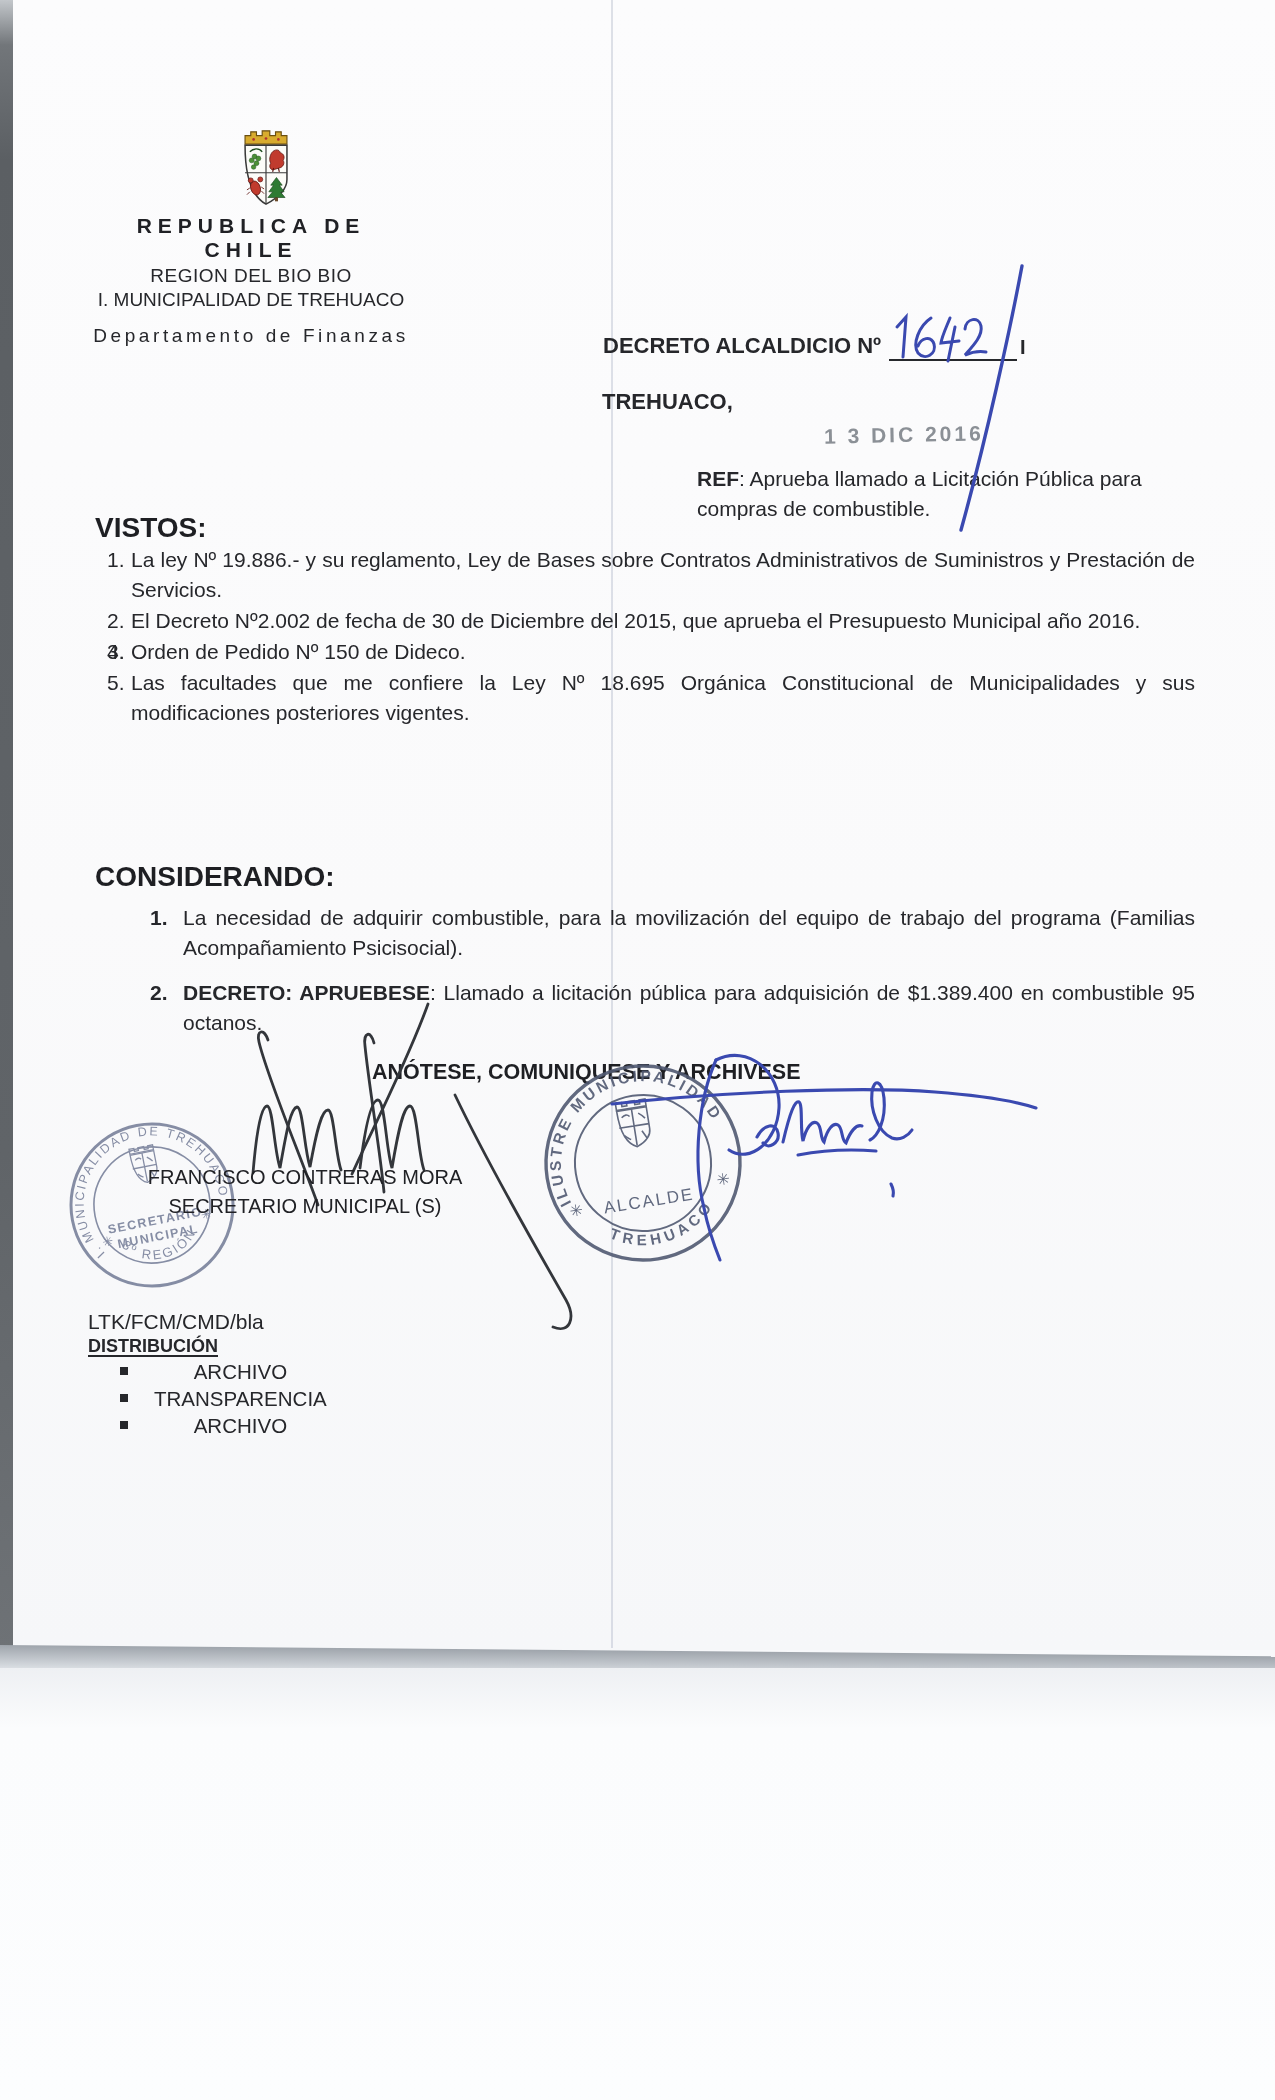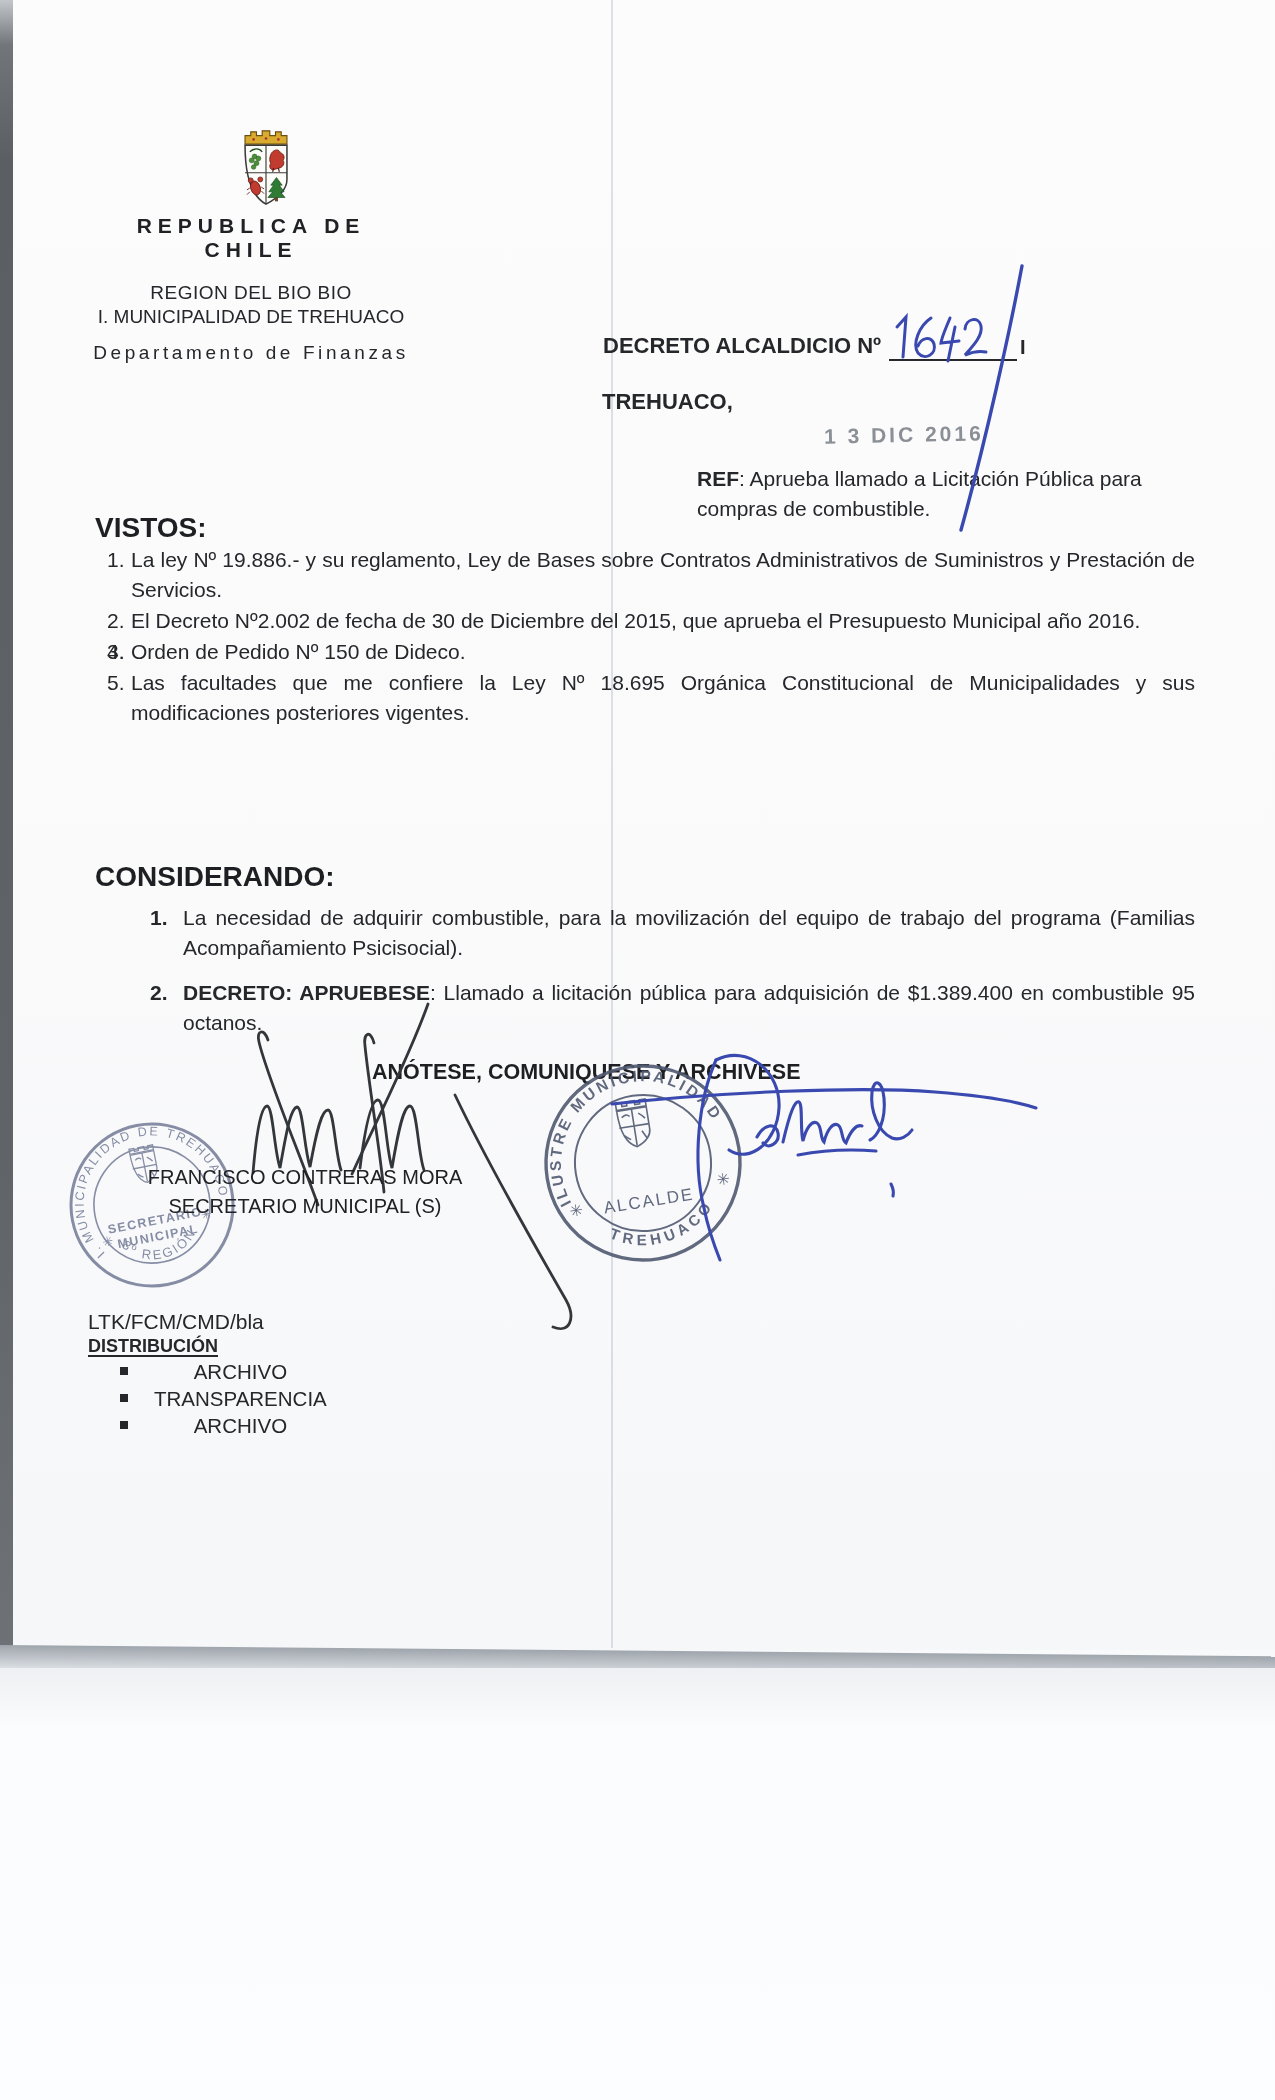--- a/index.html
+++ b/index.html
@@ -17,21 +17,21 @@
     background:linear-gradient(180deg,#eef0f3 0%,#fbfcfd 60px,#fcfdfe 100%);}
 
   .abs{position:absolute;}
   .b{font-weight:bold;}
   .doc-text{font-size:21px;line-height:30px;color:#26272b;}
 
   
   .letterhead{left:85px;top:128px;width:332px;text-align:center;}
   .crest{margin:0 auto 6px auto;display:block;margin-left:150px;}
   .lh1{font-size:21px;font-weight:bold;letter-spacing:6px;color:#202125;}
-  .lh2{font-size:19px;margin-top:20px;letter-spacing:0.5px;}
+  .lh2{font-size:19px;margin-top:3px;letter-spacing:0.5px;}
   .lh3{font-size:19px;margin-top:2px;}
   .lh4{font-size:19px;margin-top:14px;letter-spacing:3.6px;}
 
   
   .decree-title{left:603px;top:333px;font-size:22px;}
   .num-underline{left:889px;top:359px;width:128px;height:2.4px;background:#26282c;}
   .after-num{left:1020px;top:336px;font-size:20px;font-weight:bold;}
   .city-line{left:602px;top:389px;font-size:22px;}
   .date-stamp{left:824px;top:423px;font-size:21px;font-weight:bold;letter-spacing:3px;
     color:#8b9096;transform:rotate(-1.2deg);}

